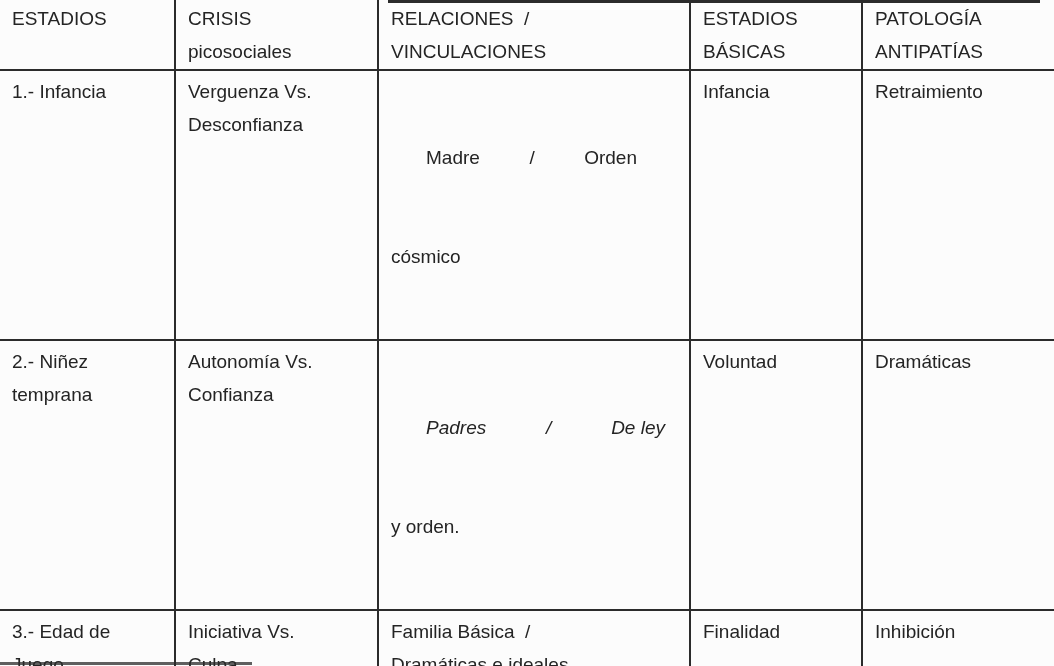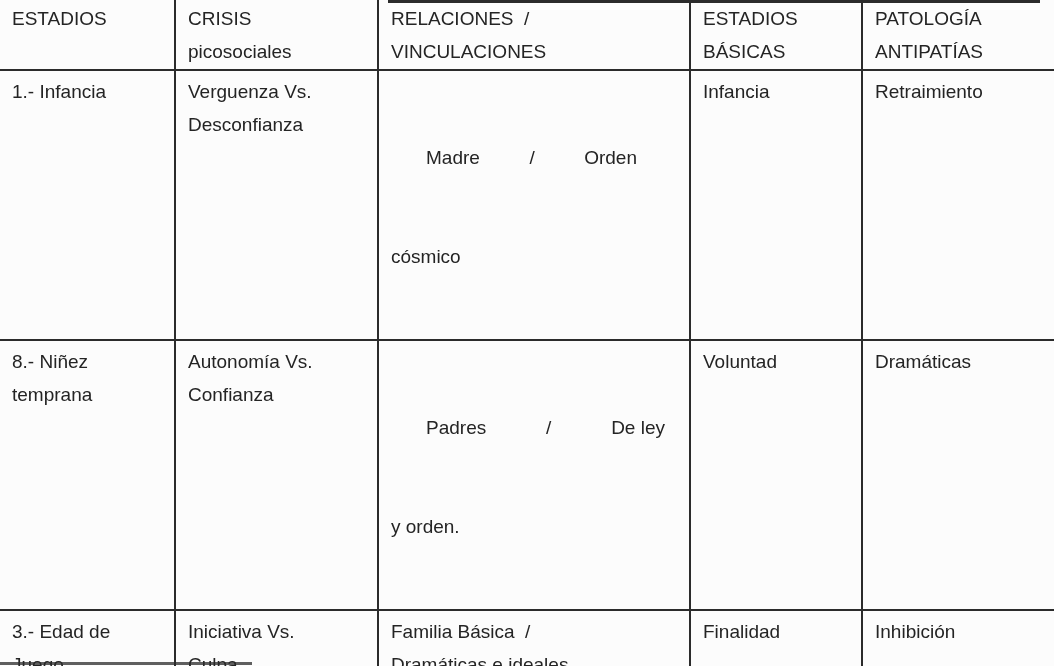--- a/index.html
+++ b/index.html
@@ -40,21 +40,21 @@
   }
   td{
     font-size:19px;
     line-height:33px;
   }
   .bl{border-left:2px solid var(--border);}
   thead tr th{border-bottom:2px solid var(--border);}
   tbody tr:not(.last) td{border-bottom:2px solid var(--border);}
   .justify-line{display:flex;justify-content:space-between;margin-left:35px;}
   .pr48{padding-right:48px;}
-  .pr20{padding-right:20px;}
+  .pr20{padding-right:20px;font-style:italic;}
   .rh70{height:70px;}
   .rh71{height:71px;}
   .rh73{height:73px;}
   .rh74{height:74px;}
   .top-border-segment{
     position:absolute;left:388px;top:0;width:652px;height:3px;
     background:var(--border);z-index:2;
   }
   .bottom-left-line{
     position:absolute;left:0;top:662px;width:252px;height:3px;
@@ -101,21 +101,21 @@
             <span>/</span>
             <span>Orden</span>
           </div>
           <div>cósmico</div>
         </td>
         <td class="bl">Infancia</td>
         <td class="bl">Retraimiento</td>
       </tr>
 
       <tr class="rh73">
-        <td>8.- Niñez
+        <td>2.- Niñez
 temprana</td>
         <td class="bl">Autonomía Vs.
 Confianza</td>
         <td class="bl">
           <div class="justify-line pr20">
             <span>Padres</span>
             <span>/</span>
             <span>De ley</span>
           </div>
           <div>y orden.</div>

